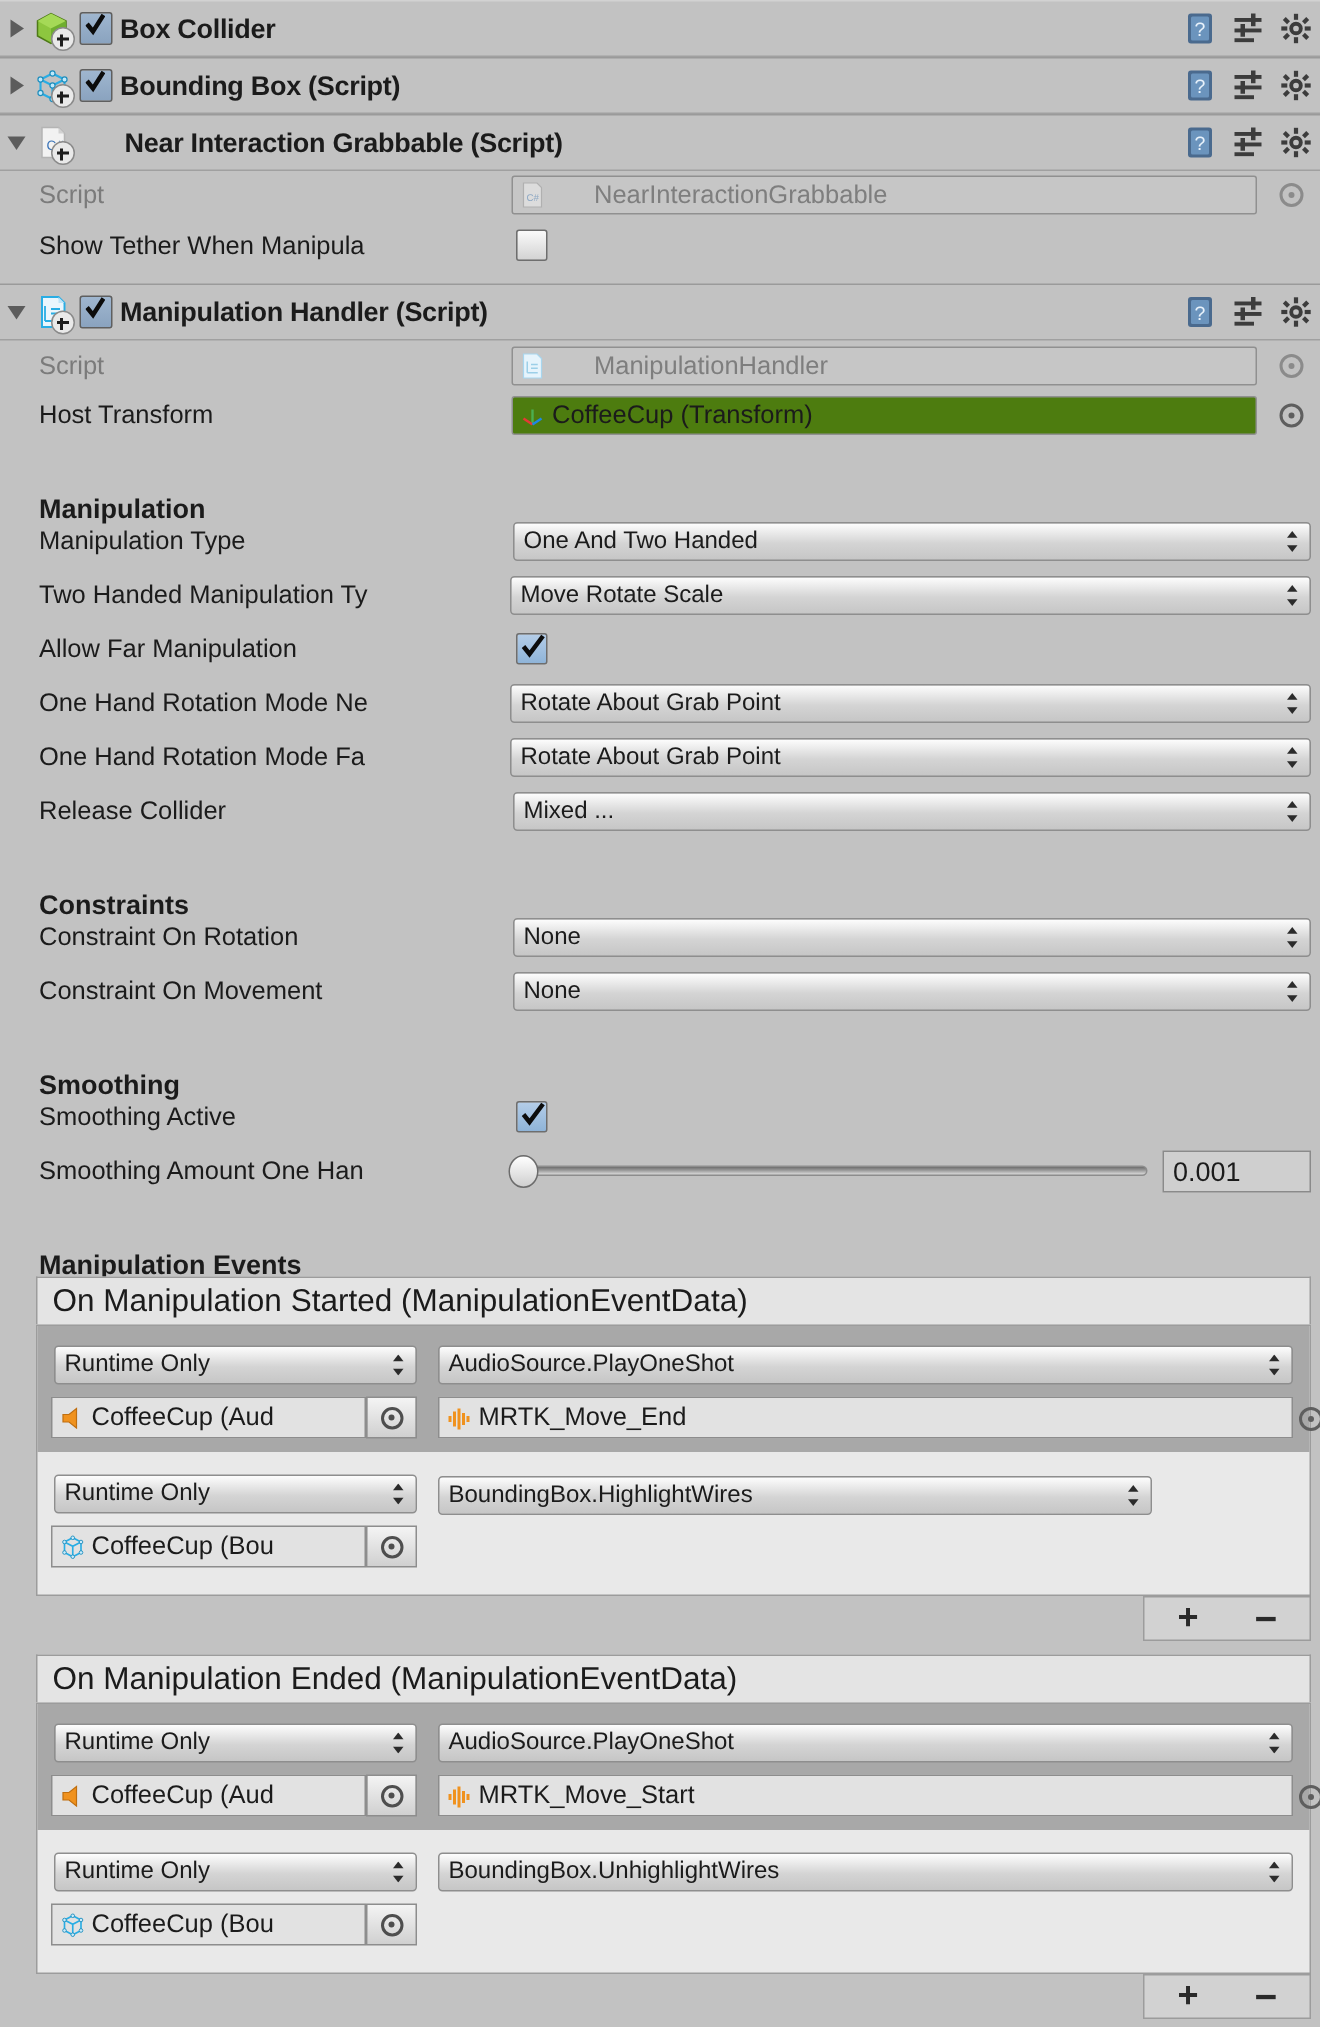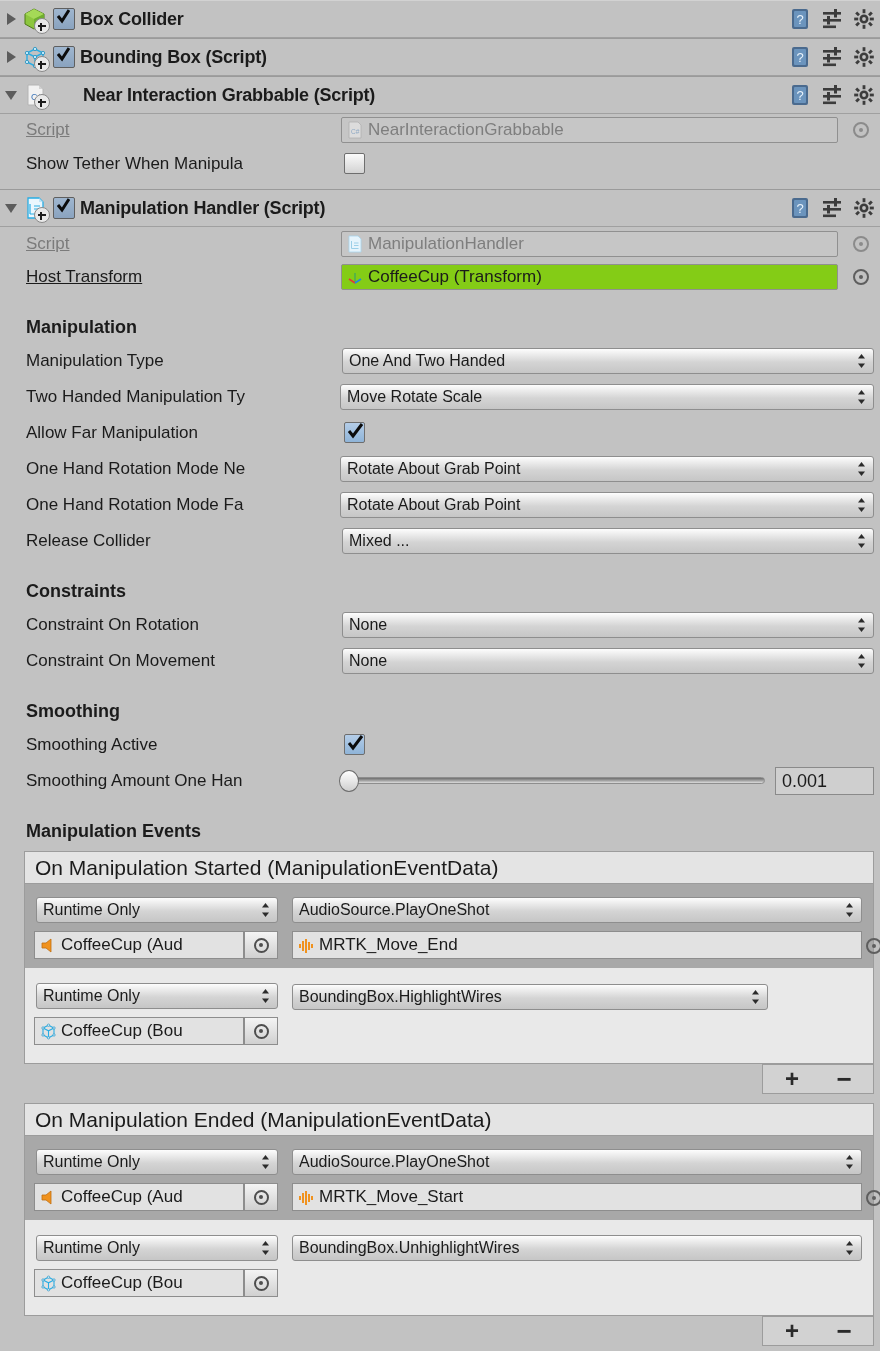--- a/index.html
+++ b/index.html
@@ -53,30 +53,30 @@
   .hdr-right{position:absolute;right:4px;top:0;height:36px;display:flex;align-items:center;gap:8px;}
   .hdr-ico{width:24px;height:24px;display:block;}
 
   
   .row{position:relative;height:36px;display:flex;align-items:center;}
   .row-label{
     position:absolute;left:26px;top:0;height:36px;display:flex;align-items:center;
     white-space:nowrap;overflow:hidden;font-size:17px;
   }
   .row-label.dim{color:#7b7b7b;}
-  .clip-script{width:310px;text-decoration:underline;}
+  .clip-script{width:310px;}
   .clip-297{width:300px;}
   .clip-310{width:314px;}
 
   .objfield{
-    position:absolute;height:26px;background:#84cc16;border:1px solid #909090;
+    position:absolute;height:26px;background:#4d7c0f;border:1px solid #909090;
     border-radius:2px;display:flex;align-items:center;padding:0 4px;
     box-sizing:border-box;font-size:17px;
   }
-  .objfield.dimbg{background:#c6c6c6;color:#7e7e7e;}
+  .objfield.dimbg{background:#c6c6c6;color:#7e7e7e;gap:28px;}
   .objfield .of-ico{width:18px;height:18px;flex:0 0 18px;margin-right:4px;}
   .objfield .of-txt{white-space:nowrap;overflow:hidden;}
   .picker{
     position:absolute;width:16px;height:16px;border-radius:50%;
     border:2px solid #5e5e5e;box-sizing:border-box;
   }
   .picker:after{content:"";position:absolute;left:4px;top:4px;width:4px;height:4px;border-radius:50%;background:#5e5e5e;}
   .picker.dim{border-color:#8b8b8b;}
   .picker.dim:after{background:#8b8b8b;}
 
@@ -90,21 +90,21 @@
 
   .chkbox{
     position:absolute;width:21px;height:21px;box-sizing:border-box;
     border:1px solid #6e6e6e;border-radius:2px;
     background:linear-gradient(#fafafa,#d3d3d3);
   }
   .chkbox.on{background:linear-gradient(#b4cde8,#8fb4d8);}
   .chkbox .mk{position:absolute;left:2px;top:-1px;}
 
   .section-title{
-    position:absolute;left:26px;font-weight:bold;font-size:18px;
+    position:absolute;left:26px;font-weight:bold;font-size:18px;margin-top:12px;
   }
 
   .slider-track{
     position:absolute;height:7px;border-radius:4px;
     background:linear-gradient(#6e6e6e,#9b9b9b 45%,#dcdcdc);
     border:1px solid #8d8d8d;box-sizing:border-box;
   }
   .slider-knob{
     position:absolute;width:20px;height:22px;border-radius:50%;
     background:linear-gradient(#ffffff,#cfcfcf);border:1px solid #6c6c6c;box-sizing:border-box;

